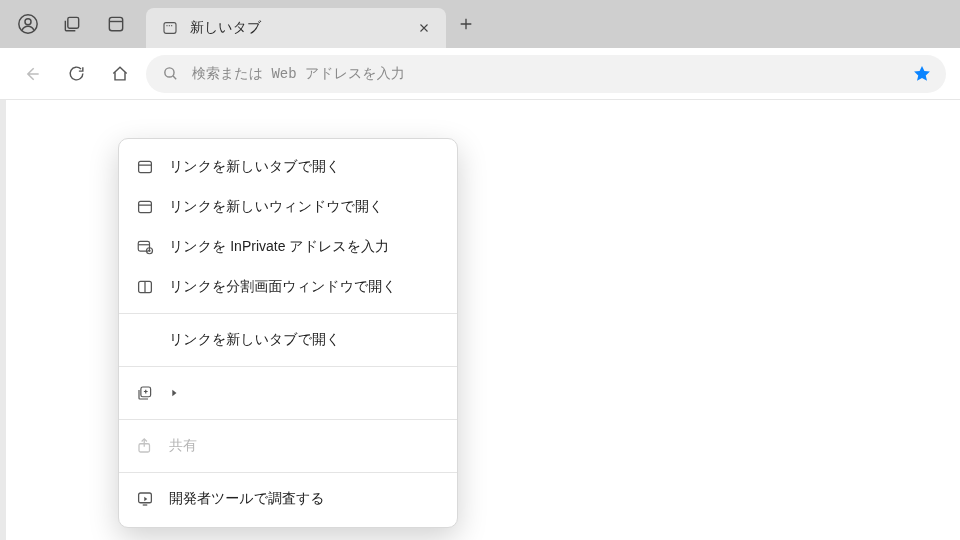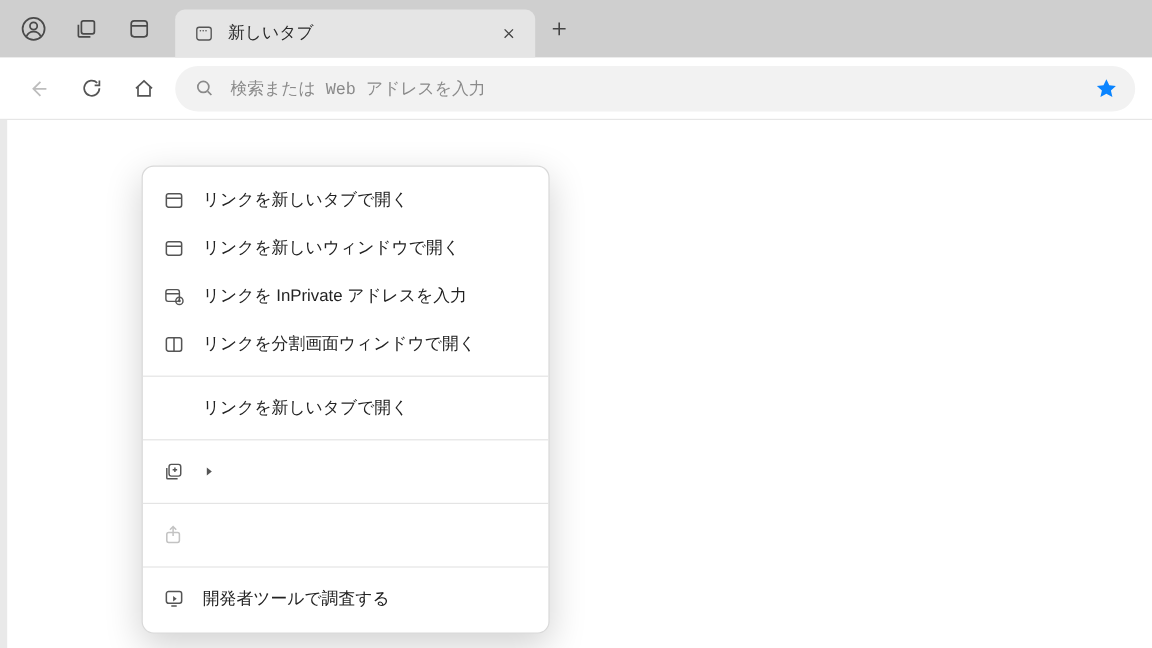--- a/index.html
+++ b/index.html
@@ -266,20 +266,21 @@
   <div class="ctx-sep"></div>
 
   <div class="ctx-item disabled">
     <span class="ic">
       <svg width="18" height="18" viewBox="0 0 24 24" fill="none" stroke="currentColor" stroke-width="1.7">
         <rect x="4" y="9" width="14" height="11" rx="2"></rect>
           <path d="M11 13V3"></path>
           <path d="M7.5 6 11 2.5 14.5 6"></path>
       </svg>
     </span>
+    <span class="lbl">共有</span>
   </div>
 
   <div class="ctx-sep"></div>
 
   <div class="ctx-item">
     <span class="ic">
       <svg width="18" height="18" viewBox="0 0 24 24" fill="none" stroke="currentColor" stroke-width="1.7">
         <rect x="3.5" y="4" width="17" height="13" rx="2.5"></rect>
           <path d="M9 20h6"></path>
         <path d="M11 9l4 3-4 3z" fill="currentColor" stroke="none"></path>

